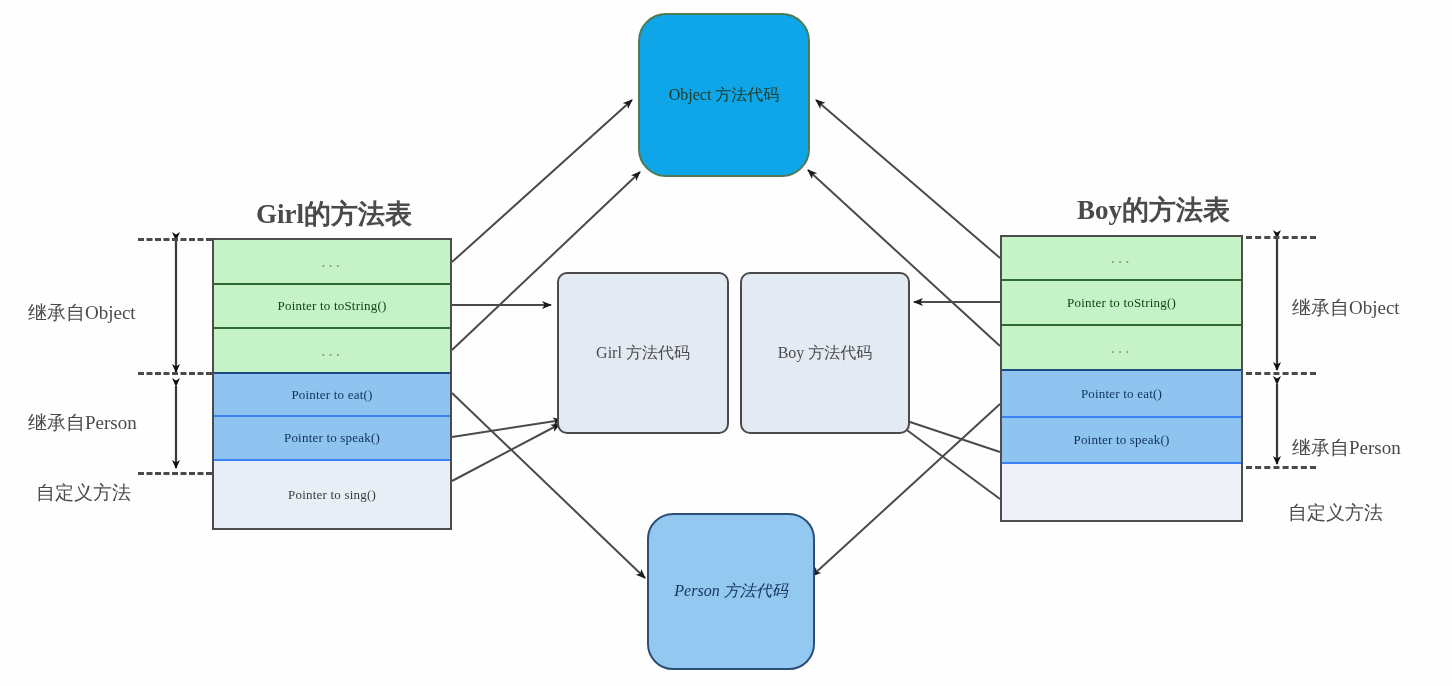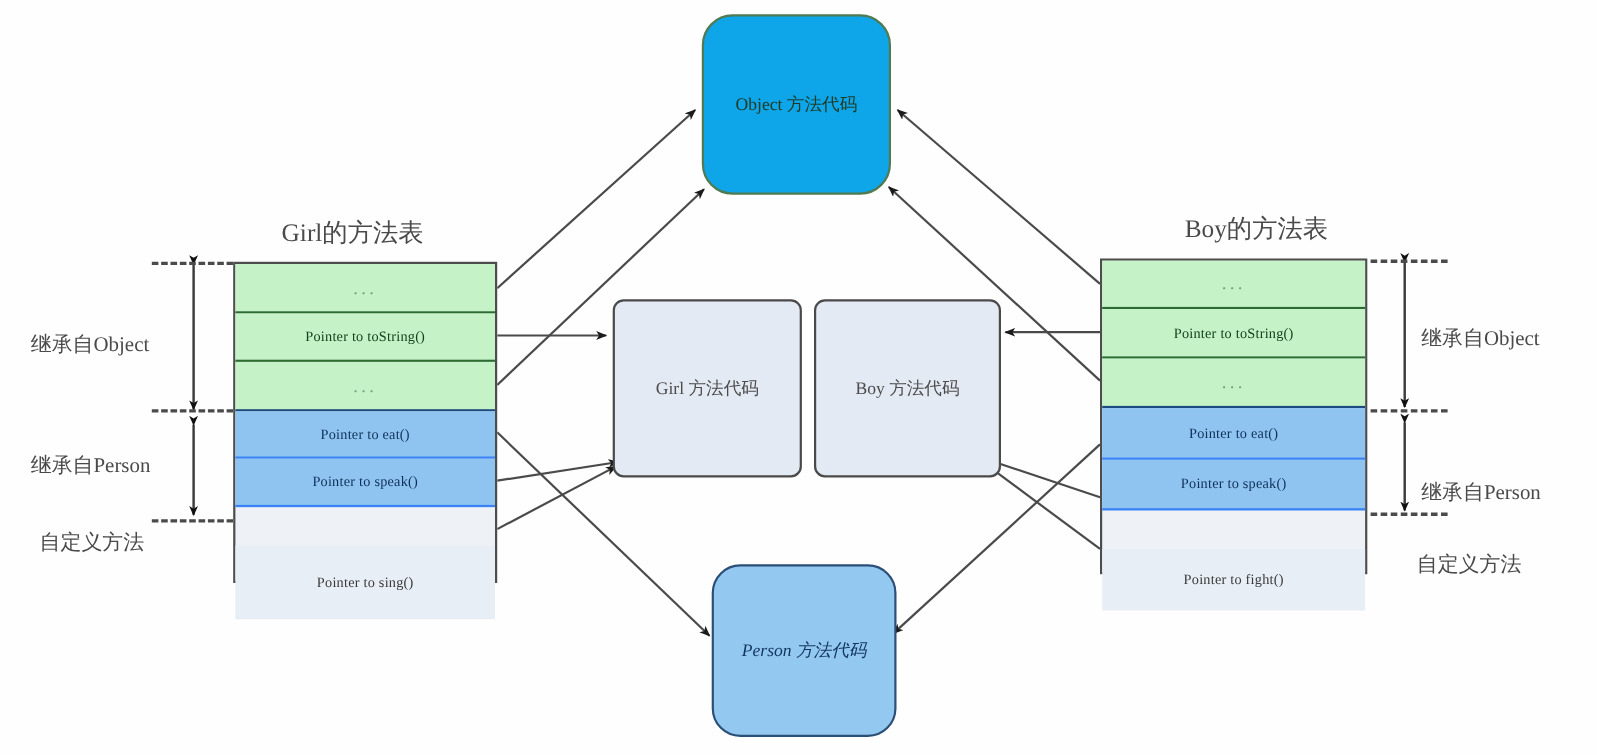--- a/index.html
+++ b/index.html
@@ -7,23 +7,23 @@
   #canvas{position:relative;width:1452px;height:686px;background:#fefefe;overflow:hidden;}
   #wires{position:absolute;left:0;top:0;width:1452px;height:686px;pointer-events:none;}
 
   .vtable{position:absolute;border:2px solid #4d4d4d;box-sizing:border-box;background:#eef2f7;}
   .vrow{box-sizing:border-box;display:flex;align-items:center;justify-content:center;
         font-size:13px;letter-spacing:.2px;color:#1c2d4f;white-space:nowrap;}
   .vrow.green{background:#c6f2c8;color:#13431a;border-bottom:2px solid #2e6b33;}
   .vrow.blue{background:#8fc4f0;color:#10305c;border-bottom:2px solid #3b82f6;}
   .vrow.plain{background:#e8eef6;color:#3a3a3a;}
   .vrow.ell{font-size:17px;letter-spacing:3px;color:#7aa37d;}
-  .vrow.noborder{border-bottom:none;margin-top:35px;}
+  .vrow.noborder{border-bottom:none;}
 
-  .tbl-title{position:absolute;font-size:23px;color:#4a4a4a;white-space:nowrap;}
+  .tbl-title{position:absolute;font-size:27px;color:#4a4a4a;white-space:nowrap;font-weight:bold;}
 
   .codebox{position:absolute;box-sizing:border-box;border:2px solid #555;
            display:flex;align-items:center;justify-content:center;text-align:center;
            font-size:16px;white-space:nowrap;}
   .codebox.green{background:#0ea5e9;border-color:#4f7a52;color:#1f3a22;border-radius:28px;}
   .codebox.blue{background:#93c8f0;border-color:#2c4f77;color:#14355e;border-radius:26px;font-style:italic;}
   .codebox.gray{background:#e4eaf3;border-color:#4a4a4a;color:#4c4c4c;border-radius:10px;}
 
   .side-label{position:absolute;font-size:19px;color:#4a4a4a;white-space:nowrap;}
 
@@ -109,21 +109,20 @@
     <div class="vrow blue" style="height:44px;">Pointer to speak()</div>
     <div class="vrow plain noborder" style="height:67px;">Pointer to sing()</div>
   </div>
 
   <div class="vtable" style="left:1000px;top:235px;width:243px;height:287px;">
     <div class="vrow green ell" style="height:44px;">...</div>
     <div class="vrow green" style="height:45px;">Pointer to toString()</div>
     <div class="vrow green ell" style="height:45px;border-bottom:2px solid #1d4a80;">...</div>
     <div class="vrow blue" style="height:47px;">Pointer to eat()</div>
     <div class="vrow blue" style="height:46px;">Pointer to speak()</div>
-    <div class="vrow plain noborder" style="height:56px;">Pointer to fight()</div>
   </div>
 
   <div class="codebox green" style="left:638px;top:13px;width:172px;height:164px;">Object 方法代码</div>
 
   <div class="codebox gray" style="left:557px;top:272px;width:172px;height:162px;">Girl 方法代码</div>
 
   <div class="codebox gray" style="left:740px;top:272px;width:170px;height:162px;">Boy 方法代码</div>
 
   <div class="codebox blue" style="left:647px;top:513px;width:168px;height:157px;">Person 方法代码</div>
 

